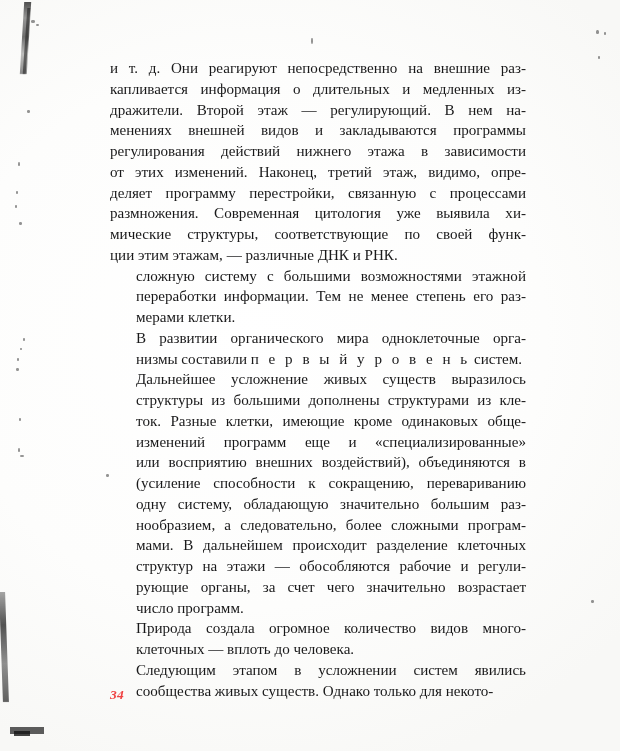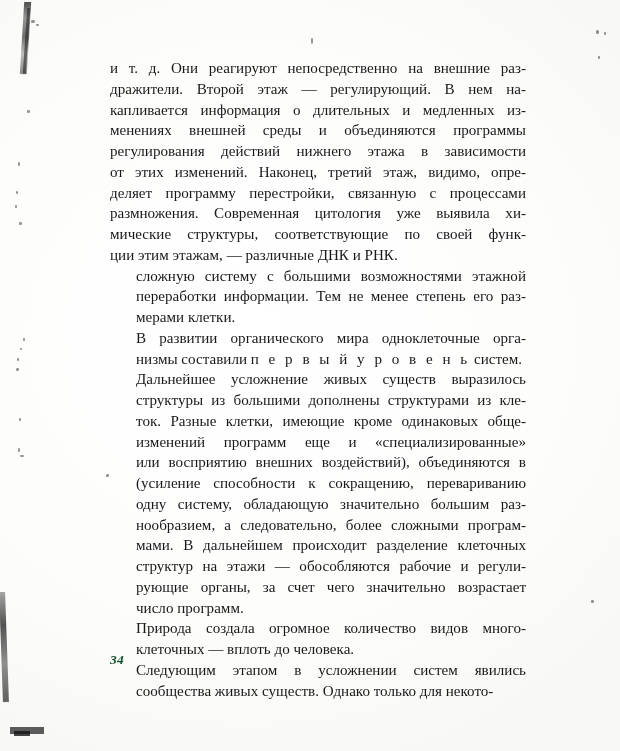--- a/index.html
+++ b/index.html
@@ -133,25 +133,25 @@
   }
 
   .sp {
     letter-spacing: 3.0px;
   }
 
   
   .folio {
     position: absolute;
     left: 110px;
-    top: 652px;
+    top: 687px;
     font-size: 13.5px;
     font-style: italic;
     font-weight: 700;
-    color: #14532d;
+    color: #ef4444;
     letter-spacing: 0.3px;
     font-family: Liberation Serif, serif;
   }
 </style>
 </head>
 <body>
 
 <div class="page">
 
   <div class="paper-tone"></div>
@@ -180,23 +180,23 @@
   <div class="speck" style="left:596px; top:30px; width:3px; height:4px;"></div>
   <div class="speck" style="left:604px; top:32px; width:2px; height:3px;"></div>
   <div class="speck" style="left:598px; top:56px; width:2px; height:3px;"></div>
   <div class="speck" style="left:591px; top:600px; width:3px; height:3px;"></div>
   <div class="speck" style="left:311px; top:38px; width:2px; height:6px;"></div>
 
   <div class="text-block">
 
     <p class="para first">
       <span class="ln">и т. д. Они реагируют непосредственно на внешние раз-</span>
+      <span class="ln">капливается информация о длительных и медленных из-</span>
       <span class="ln">дражители. Второй этаж — регулирующий. В нем на-</span>
-      <span class="ln">капливается информация о длительных и медленных из-</span>
-      <span class="ln">менениях внешней среды и объединяются программы</span>
+      <span class="ln">менениях внешней видов и закладываются программы</span>
       <span class="ln">регулирования действий нижнего этажа в зависимости</span>
       <span class="ln">от этих изменений. Наконец, третий этаж, видимо, опре-</span>
       <span class="ln">деляет программу перестройки, связанную с процессами</span>
       <span class="ln">размножения. Современная цитология уже выявила хи-</span>
       <span class="ln">мические структуры, соответствующие по своей функ-</span>
       <span class="ln last">ции этим этажам, — различные ДНК и РНК.</span>
     </p>
 
     <p class="para">
       <span class="ln">сложную систему с большими возможностями этажной</span>

